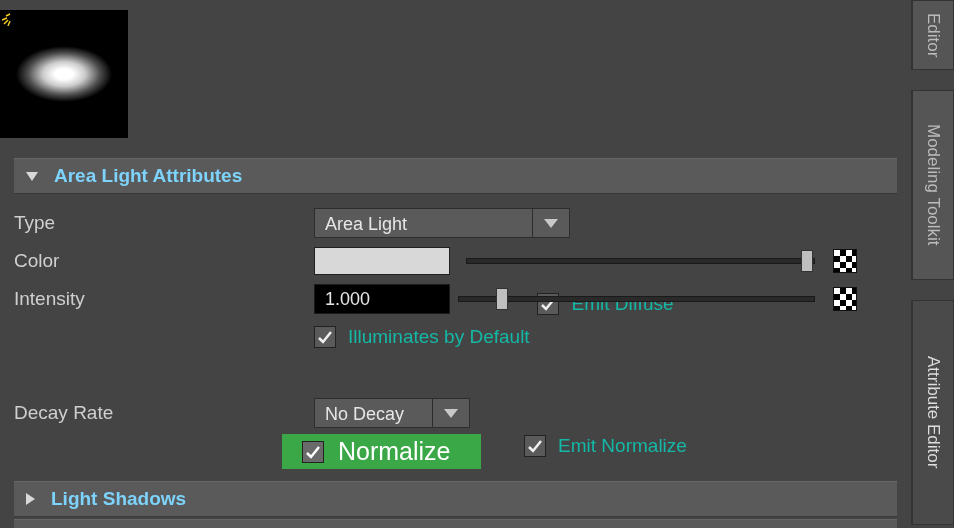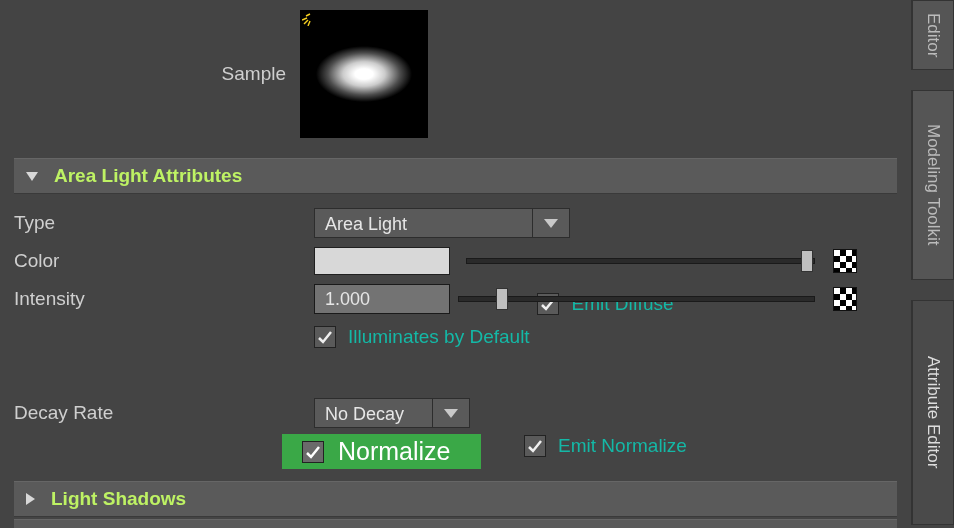--- a/index.html
+++ b/index.html
@@ -16,39 +16,39 @@
   .sample-swatch { width: 128px; height: 128px; background: #000; position: relative; }
   .sample-swatch .glow { position:absolute; top:50%; left:50%; width:120px; height:70px; transform:translate(-50%,-50%);
     background: radial-gradient(ellipse 60px 35px at center, #ffffff 0%, #ffffff 15%, rgba(255,255,255,0.8) 35%, rgba(255,255,255,0.3) 60%, rgba(0,0,0,0) 80%); }
   .sample-swatch .corner { position:absolute; top:2px; left:2px; width:14px; height:14px; }
   .sample-swatch .corner svg { display:block; }
 
   .section-header { background: #5a5a5a; padding: 6px 12px; display: flex; align-items: center; gap: 16px; margin: 2px 14px 2px 14px; border-top:1px solid #666; border-bottom:1px solid #3a3a3a; }
   .section-header .arrow { width: 0; height: 0; display:inline-block; }
   .arrow.down { border-left:6px solid transparent; border-right:6px solid transparent; border-top:9px solid #d8d8d8; }
   .arrow.right { border-top:6px solid transparent; border-bottom:6px solid transparent; border-left:9px solid #d8d8d8; }
-  .section-header .title { font-weight: bold; font-size: 19px; color: #bef264; }
+  .section-header .title { font-weight: bold; font-size: 19px; color: #7dd3fc; }
 
   .attr-body { padding: 10px 14px 10px 14px; }
   .row { display:flex; align-items:center; height: 34px; margin-bottom: 4px; }
   .row .lab { width: 300px; text-align:left; padding-right: 14px; font-size:19px; color:#cfcfcf; }
   .dropdown { display:flex; align-items:flex-end; }
   .dropdown .dd-field { background:#5a5a5a; color:#e6e6e6; height:30px; line-height:30px; padding: 0 10px; font-size:18px; border:1px solid #2d2d2d; border-right:none; }
   .dropdown.type .dd-field { width: 218px; }
   .dropdown.decay .dd-field { width: 118px; }
   .dropdown .dd-btn { width:38px; height:30px; background:#5a5a5a; border:1px solid #2d2d2d; display:flex; align-items:center; justify-content:center; }
   .dd-btn .tri { width:0;height:0;border-left:7px solid transparent;border-right:7px solid transparent;border-top:9px solid #c8c8c8; }
 
   .color-swatch { width:136px; height:28px; background:#d8d8d8; border:1px solid #202020; margin-right:8px; }
   .slider-track { position:relative; height:6px; background:#2a2a2a; border:1px solid #1a1a1a; flex:1; margin:0 8px; align-self:center; }
   .slider-thumb { position:absolute; top:50%; width:12px; height:22px; background:#bfbfbf; border:1px solid #333; transform:translate(-50%,-50%); }
   .checker-btn { width:24px; height:24px; margin-left:10px; background:
      conic-gradient(#000 0 25%, #fff 0 50%, #000 0 75%, #fff 0) 0 0/12px 12px; border:1px solid #111; }
 
-  .num-input { width:136px; height:30px; background:#737373; color:#e6e6e6; border:1px solid #1a1a1a; padding:0 10px; font-size:18px; }
+  .num-input { width:136px; height:30px; background:#000000; color:#e6e6e6; border:1px solid #1a1a1a; padding:0 10px; font-size:18px; }
 
   .check-wrap { display:flex; align-items:center; gap:12px; }
   .chk { width:22px; height:22px; background:#5a5a5a; border:1px solid #222; display:flex; align-items:center; justify-content:center; }
   .chk svg { display:block; }
   .chk-label { font-size:19px; color:#14b8a6; }
 
   .normalize-row { display:flex; }
   .normalize-wrap { margin-left:268px; background:#3aa847; display:flex; align-items:center; padding:3px 30px 3px 20px; gap:14px; }
   .normalize-wrap .chk { background:#6a6a6a; }
   .normalize-wrap .chk-label { color:#ffffff; font-size:25px; }
@@ -57,21 +57,20 @@
   .checks-inline { display:flex; align-items:center; gap:60px;flex-direction:column; }
   .spacer-right { width: 40px; }
   .slider-wrap { flex:1; display:flex; align-items:center; }
 </style>
 </head>
 <body>
 
 <div class="main">
 
   <div class="sample-row">
-    <div class="sample-label">Sample</div>
     <div class="sample-swatch">
       <div class="glow"></div>
       <div class="corner">
         <svg width="14" height="14" viewBox="0 0 14 14">
             <g stroke="#f5d020" stroke-width="1.4">
               <line x1="2" y1="12" x2="6" y2="8"></line>
               <line x1="0" y1="8" x2="5" y2="6"></line>
               <line x1="6" y1="14" x2="8" y2="9"></line>
               <line x1="4" y1="4" x2="8" y2="2"></line>
             </g>

